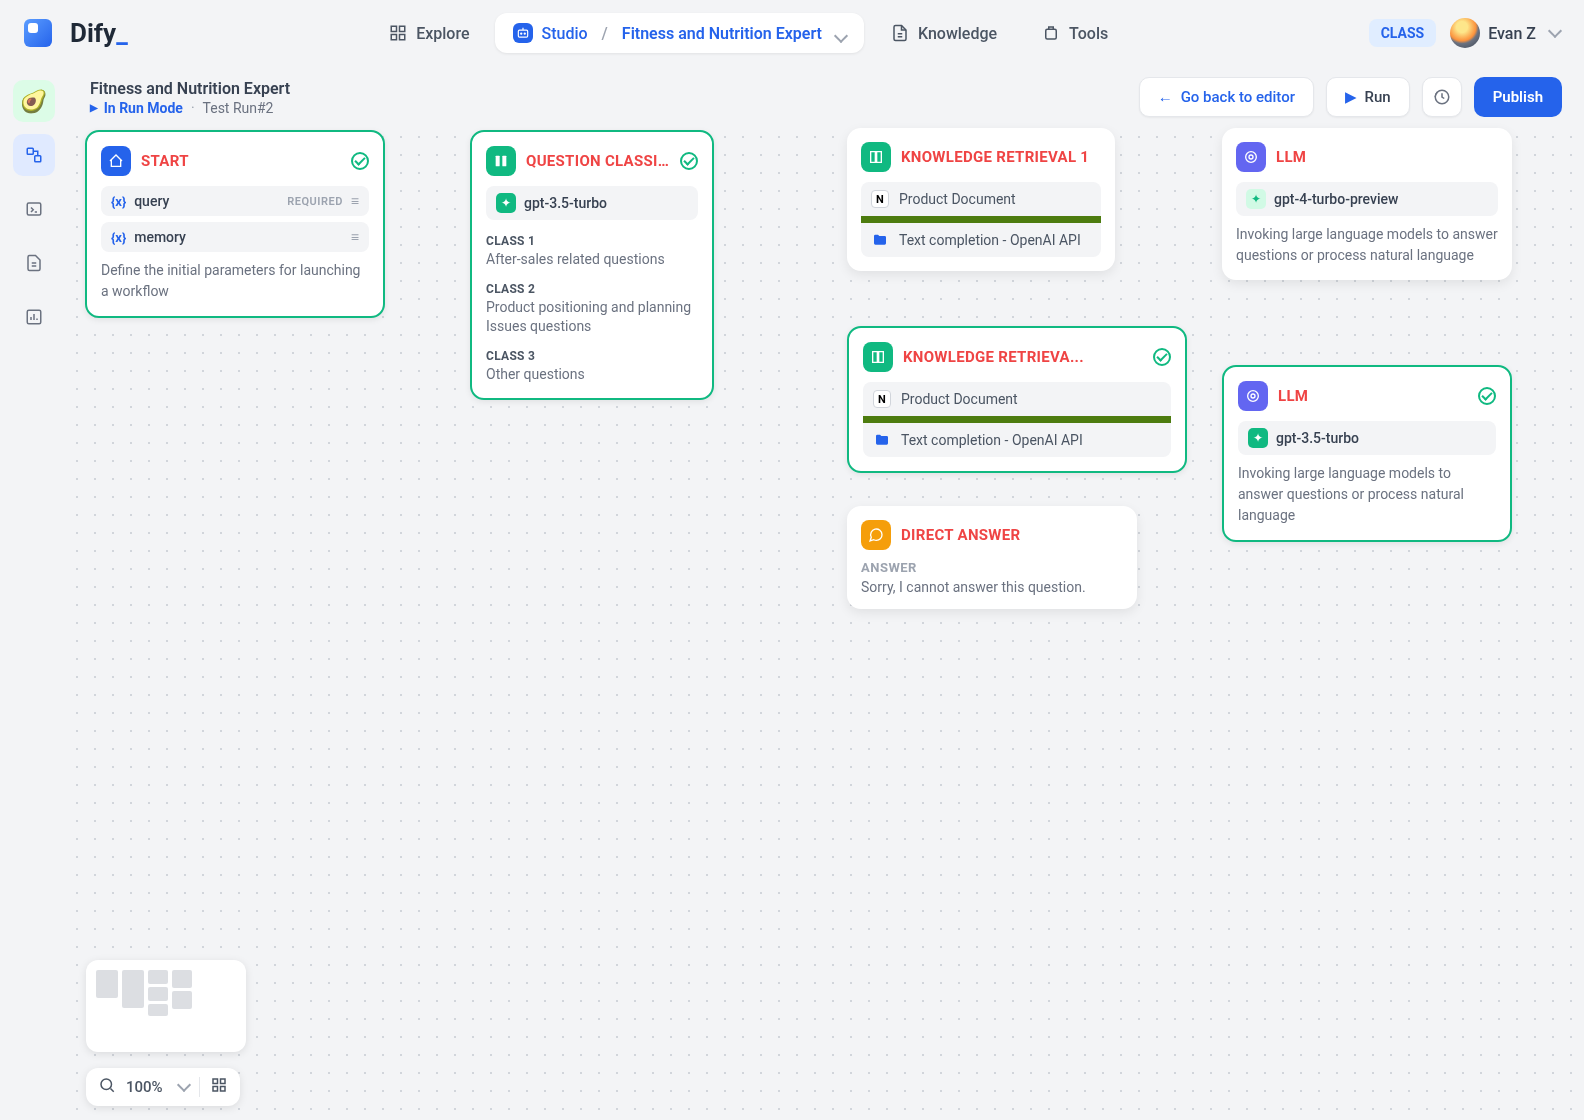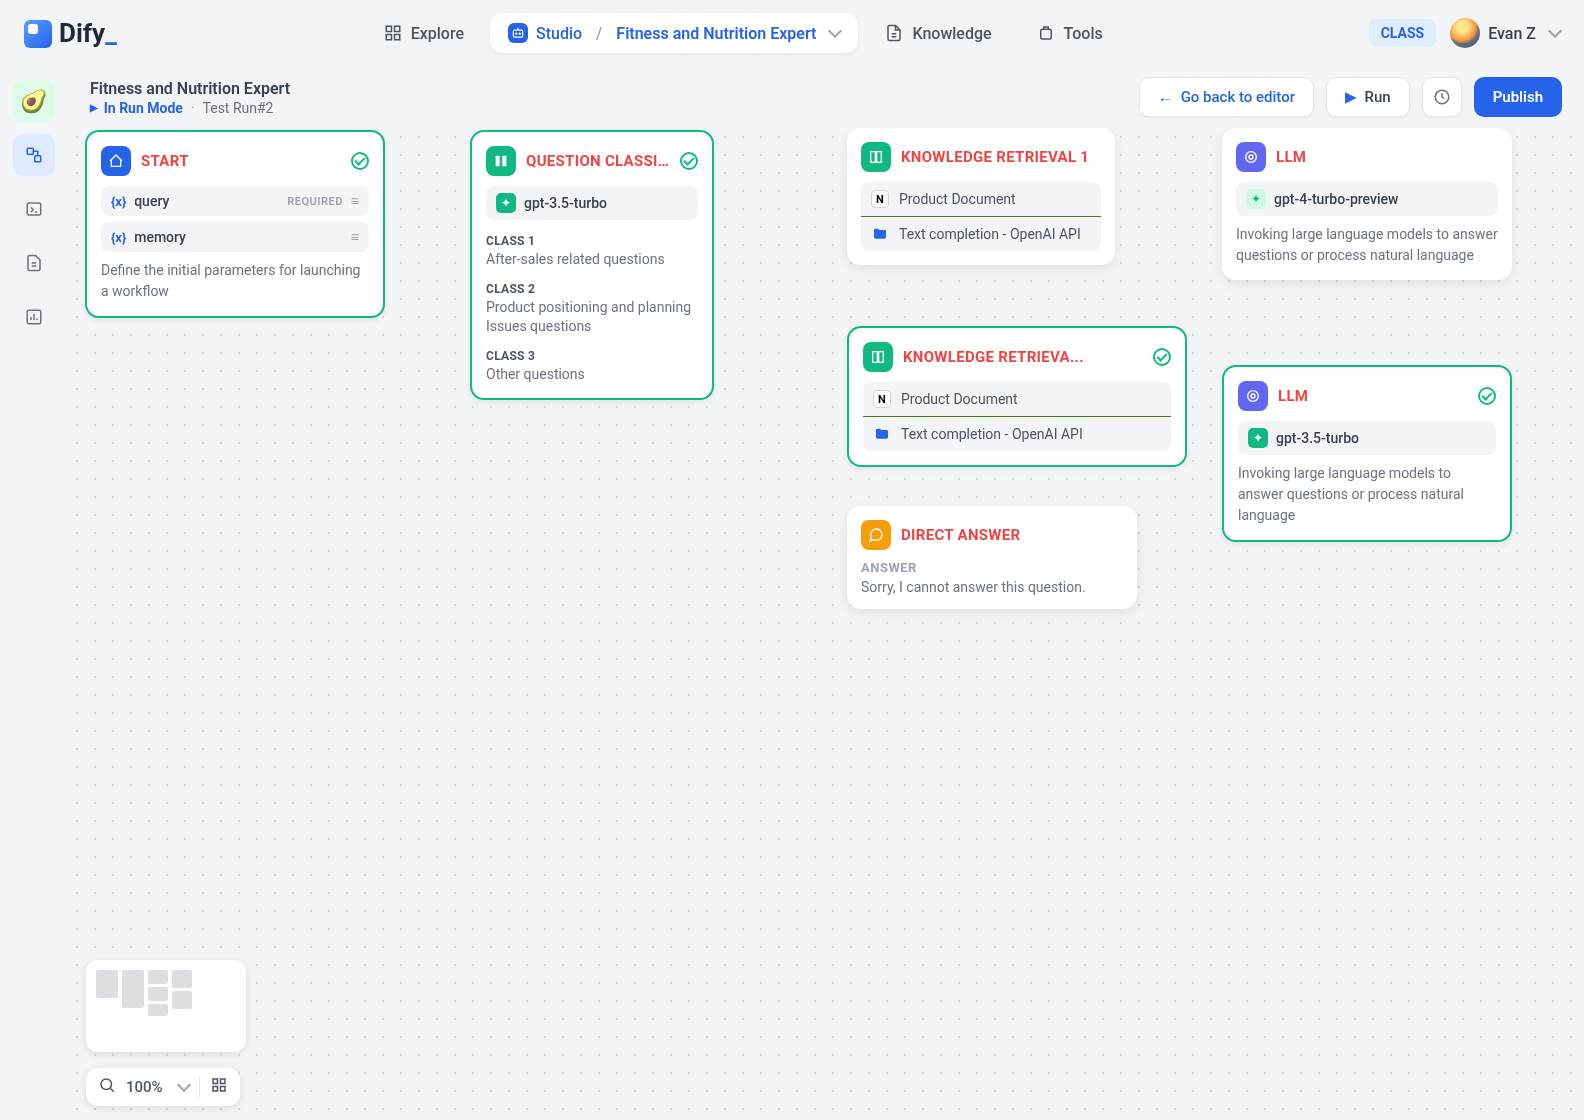--- a/index.html
+++ b/index.html
@@ -1,26 +1,26 @@
 <!DOCTYPE html>
 <html><head>
 <meta charset="utf-8">
 <style>
 * { margin: 0; padding: 0; box-sizing: border-box; font-family: -apple-system, BlinkMacSystemFont, "Segoe UI", Roboto, sans-serif; }
 body { background: #f3f4f6; width: 1584px; height: 1120px; position: relative; overflow: hidden; }
 
 
 .topnav { height: 66px; display: flex; align-items: center; padding: 0 24px; }
-.logo { display: flex; align-items: flex-end; gap: 7px; }
+.logo { display: flex; align-items: center; gap: 18px; }
 .logo-mark { width: 28px; height: 28px; background: linear-gradient(135deg, #5b9dff 0%, #2563eb 100%); border-radius: 6px; position: relative; }
 .logo-mark::before { content: ""; position: absolute; top: 4px; left: 4px; width: 10px; height: 10px; background: #fff; border-radius: 3px; }
 .logo-text { font-size: 26px; font-weight: 700; color: #1f2937; }
 .logo-text span.underscore { color: #2563eb; }
 .nav-center { flex: 1; display: flex; justify-content: center; gap: 8px; }
-.nav-item { display: flex; align-items: center; gap: 8px; padding: 10px 18px; border-radius: 12px; font-size: 16px; font-weight: 500; color: #4b5563; cursor: pointer; }
+.nav-item { display: flex; align-items: flex-end; gap: 8px; padding: 10px 18px; border-radius: 12px; font-size: 16px; font-weight: 500; color: #4b5563; cursor: pointer; }
 .nav-item.active { background: #fff; box-shadow: 0 1px 3px rgba(0,0,0,0.08); }
 .nav-item.active .studio-label { color: #2563eb; }
 .nav-icon { width: 20px; height: 20px; display: inline-flex; align-items: center; justify-content: center; }
 .breadcrumb-sep { color: #9ca3af; margin: 0 6px; }
 .breadcrumb-app { color: #2563eb; font-weight: 600; }
 .chevron { display: inline-block; width: 10px; height: 10px; border-right: 2px solid #9ca3af; border-bottom: 2px solid #9ca3af; transform: rotate(45deg); margin-left: 6px; position: relative; top: -2px; }
 .nav-right { display: flex; align-items: center; gap: 14px; }
 .team-badge { background: #e0edff; color: #2563eb; font-weight: 700; font-size: 14px; padding: 6px 12px; border-radius: 8px; }
 .user-chip { display: flex; align-items: center; gap: 8px; font-size: 16px; font-weight: 500; color: #374151; cursor: pointer; }
 .avatar { width: 30px; height: 30px; border-radius: 50%; background: radial-gradient(circle at 40% 30%, #fde68a 20%, #fb923c 50%, #6b7280 60%, #374151 100%); }
@@ -72,21 +72,21 @@
 .node-desc { font-size: 14px; color: #6b7280; line-height: 1.5; margin-top: 8px; }
 .model-pill { background: #f3f4f6; border-radius: 8px; padding: 7px 10px; display: flex; align-items: center; gap: 8px; font-size: 14px; color: #374151; font-weight: 500; margin-bottom: 8px; }
 .model-badge { width: 20px; height: 20px; border-radius: 5px; display: flex; align-items: center; justify-content: center; font-size: 12px; }
 .model-badge.openai { background: #10b981; color: #fff; }
 .model-badge.openai-lite { background: #d1fae5; color: #10b981; }
 .class-block { padding: 6px 0; }
 .class-label { font-size: 12px; font-weight: 700; color: #4b5563; letter-spacing: 0.3px; }
 .class-text { font-size: 14px; color: #6b7280; margin-top: 2px; line-height: 1.4; }
 .kb-subrows { background: #f3f4f6; border-radius: 8px; margin-top: 8px; }
 .kb-row { padding: 8px 10px; display: flex; align-items: center; gap: 10px; font-size: 14px; color: #4b5563; }
-.kb-row + .kb-row { border-top: 1px solid #4d7c0f; }
+.kb-row + .kb-row { border-top: 7px solid #4d7c0f; }
 .kb-ico { width: 18px; height: 18px; border-radius: 4px; display: flex; align-items: center; justify-content: center; font-size: 11px; }
 .kb-ico.notion { background: #fff; border: 1px solid #d1d5db; color: #000; font-weight: 700; }
 .kb-ico.folder { color: #2563eb; }
 .answer-label { font-size: 13px; font-weight: 700; color: #9ca3af; letter-spacing: 0.5px; margin-top: 10px; }
 .answer-text { font-size: 14px; color: #6b7280; margin-top: 4px; }
 
 
 .minimap { position: absolute; left: 18px; bottom: 68px; width: 160px; height: 92px; background: #fff; border-radius: 12px; box-shadow: 0 2px 8px rgba(0,0,0,0.1); padding: 10px; }
 .minimap-content { display: flex; gap: 4px; align-items: flex-start; opacity: 0.35; }
 .mm-block { background: #9ca3af; border-radius: 2px; }

